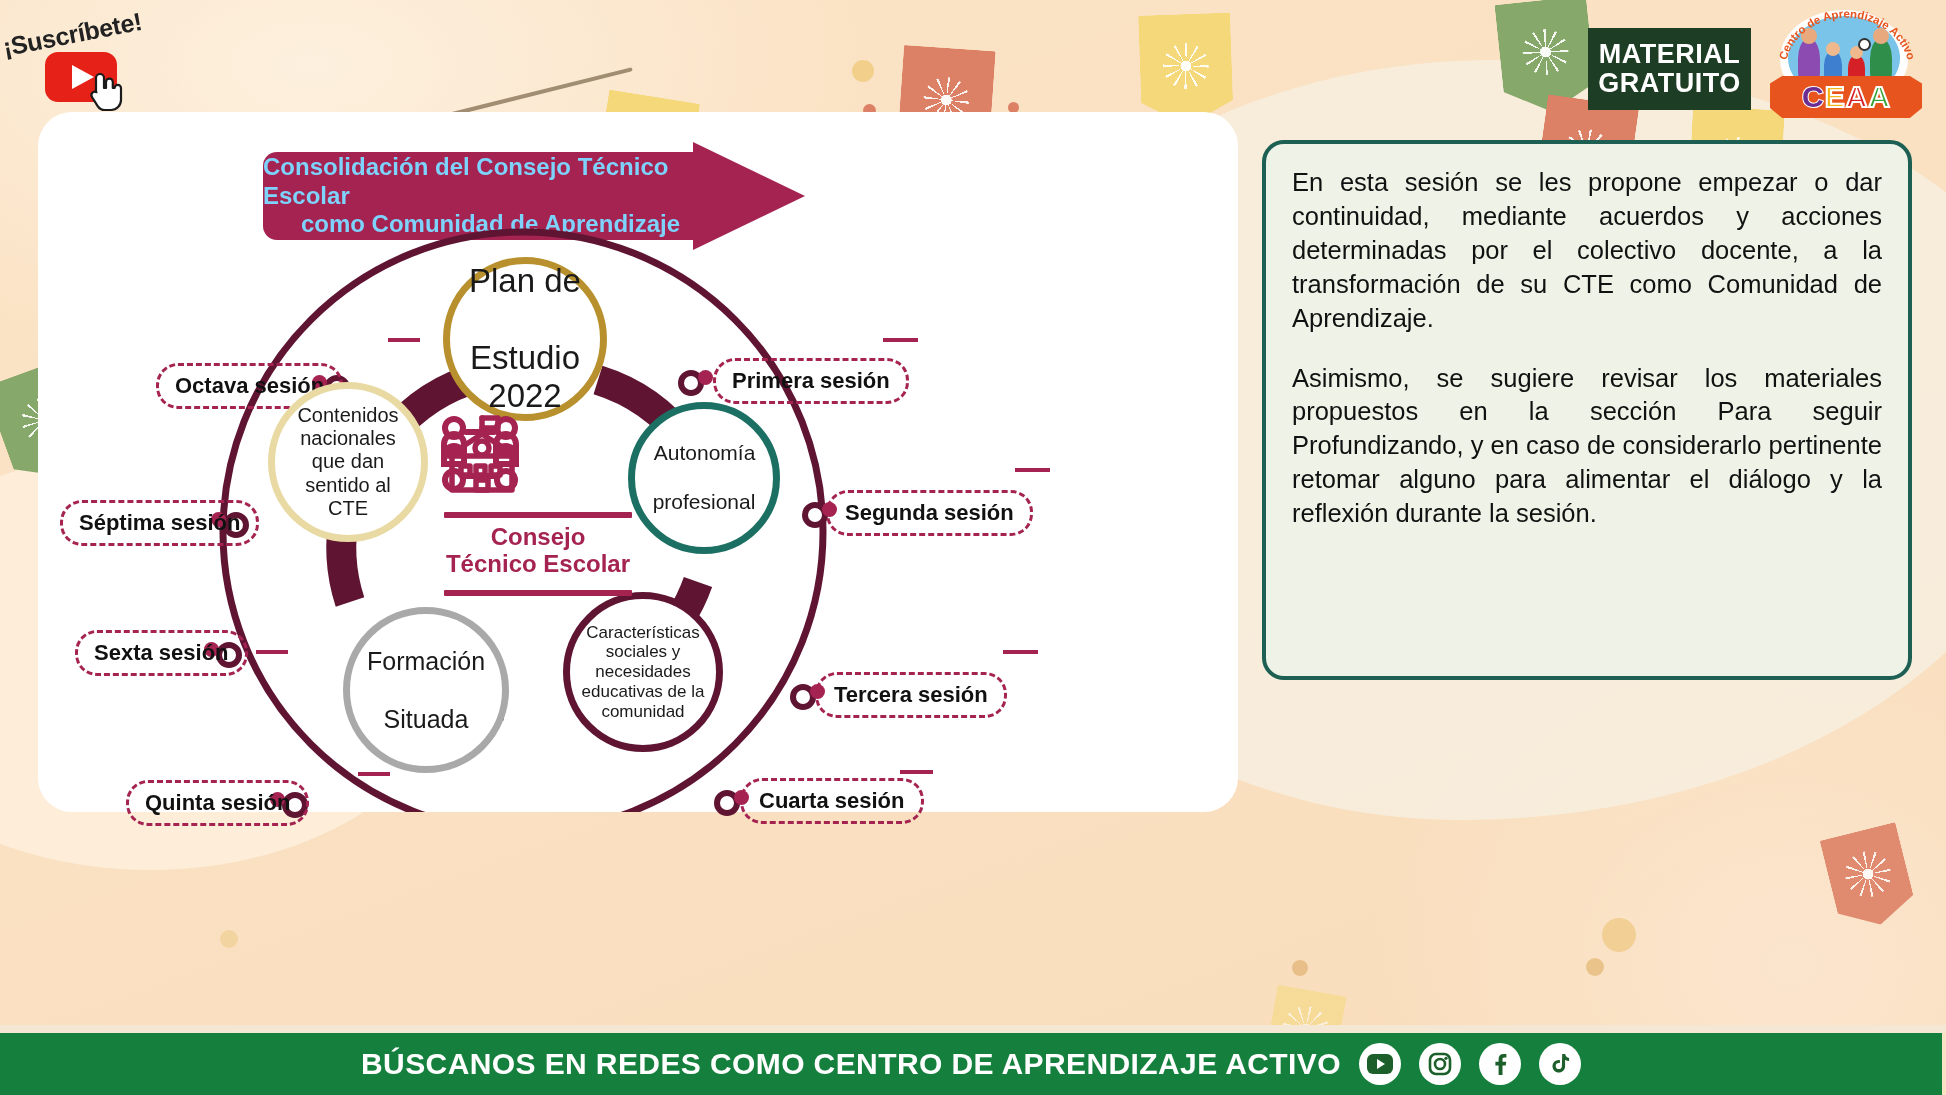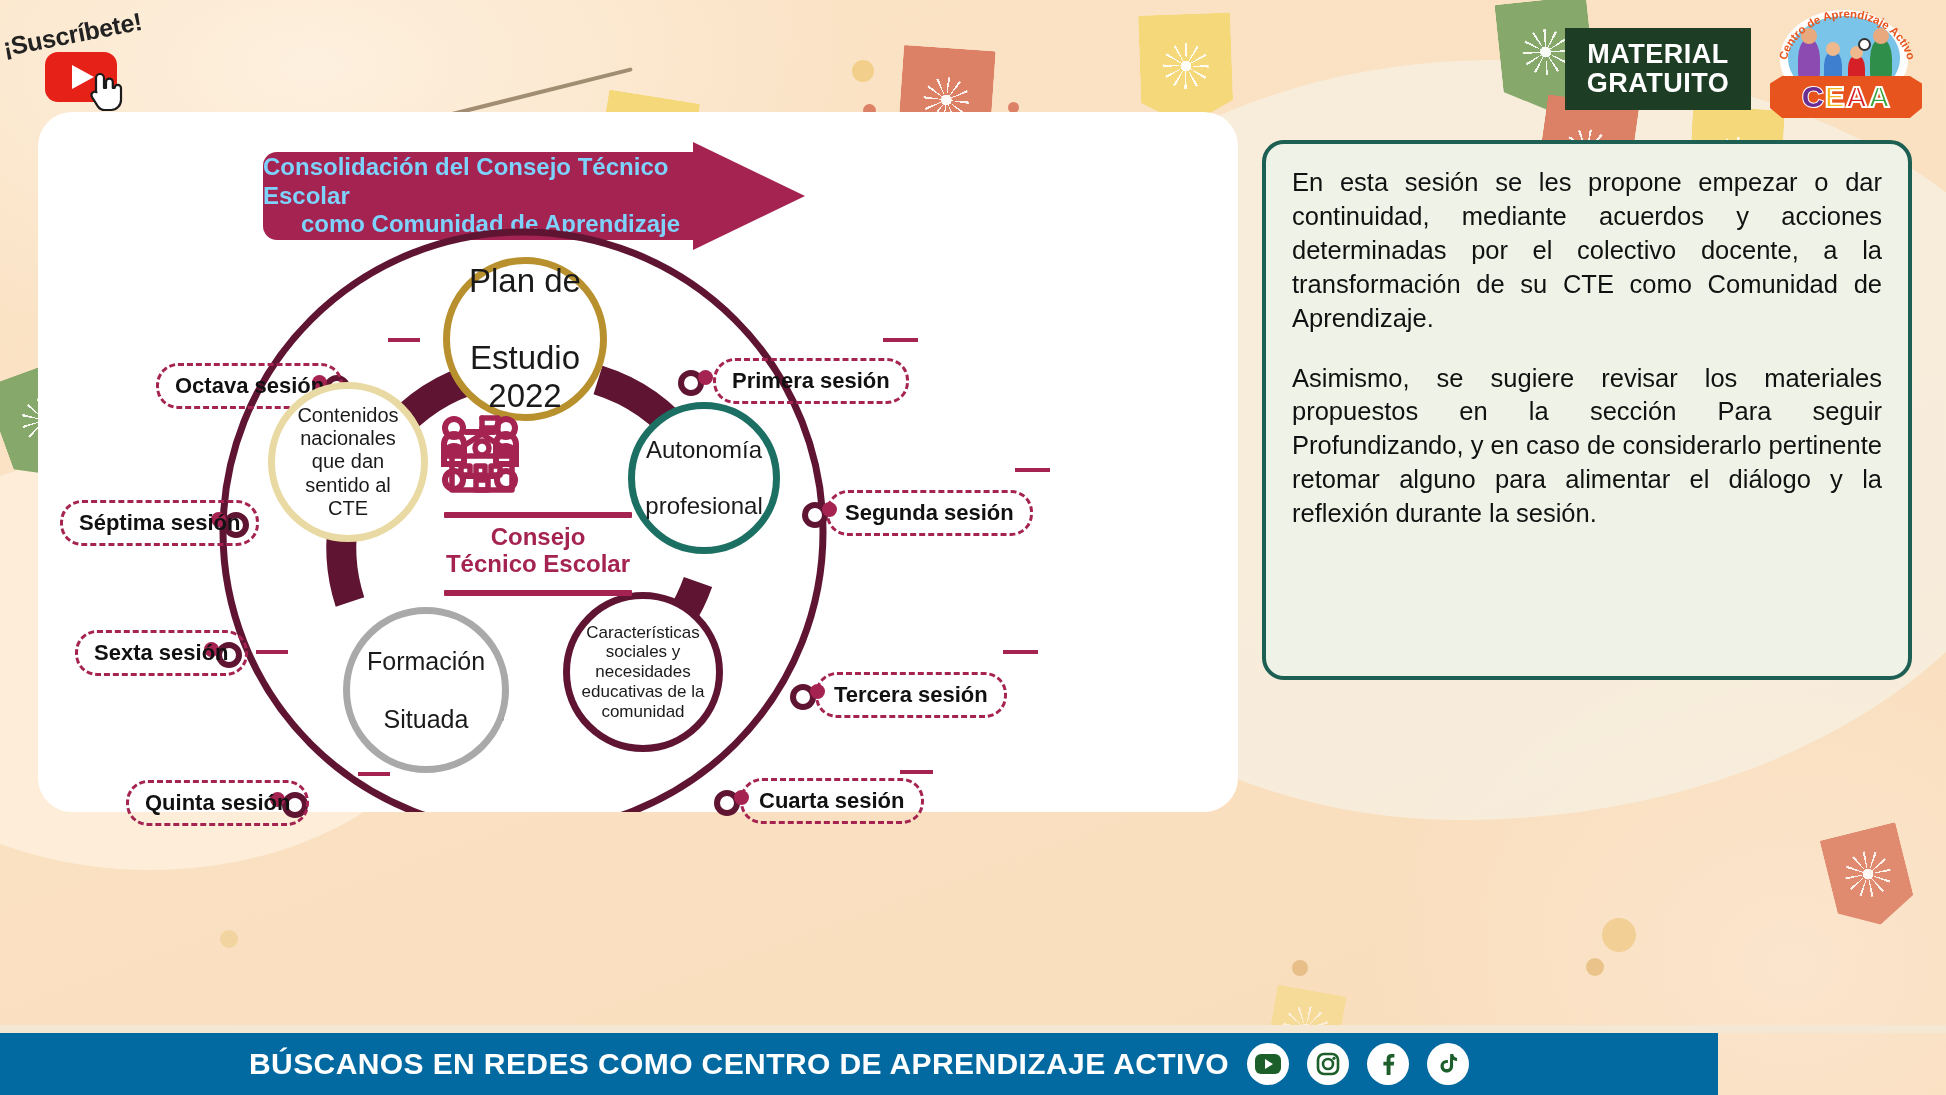--- a/index.html
+++ b/index.html
@@ -68,21 +68,21 @@
     background:#e62117; border-radius:13px;
   }
   .yt-badge::after{
     content:""; position:absolute; left:27px; top:13px;
     border-left:22px solid #fff; border-top:12px solid transparent; border-bottom:12px solid transparent;
   }
   .cursor-hand { position:absolute; left:88px; top:58px; width:40px; height:48px; }
 
   
   .material-badge {
-    position:absolute; right:195px; top:28px; width:186px; height:82px;
+    position:absolute; right:195px; top:28px; width:163px; height:82px;
     background:#1d3d25; display:flex; flex-direction:column;
     align-items:center; justify-content:center; line-height:1.06;margin-left:20px;
   }
   .material-badge span { color:#fff; font-weight:bold; font-size:27px; letter-spacing:.5px; }
 
   
   .ceaa-logo { position:absolute; right:20px; top:8px; width:160px; height:112px; }
   .ceaa-circle {
     position:absolute; left:14px; top:2px; width:128px; height:98px;
     background:#fff; border-radius:50%;
@@ -131,21 +131,21 @@
   .diagram svg { position:absolute; left:0; top:0; }
 
   .node {
     position:absolute; border-radius:50%; background:#fff;
     display:flex; align-items:center; justify-content:center;
     text-align:center; color:#1a1a1a;
   }
   .node span { display:block; line-height:1.16; padding:0 8px; }
 
   .n-plan     { left:405px; top:145px; width:164px; height:164px; border:7px solid #b8912e; font-size:33px; }
-  .n-auto     { left:590px; top:290px; width:152px; height:152px; border:7px solid #1c6f63; font-size:24px; }
+  .n-auto     { left:590px; top:290px; width:152px; height:152px; border:7px solid #1c6f63; font-size:21px;text-align:right; }
   .n-carac    { left:525px; top:480px; width:160px; height:160px; border:7px solid #5f1432; font-size:17px; }
   .n-form     { left:305px; top:495px; width:166px; height:166px; border:7px solid #a9a9a9; font-size:25px; }
   .n-conten   { left:230px; top:270px; width:160px; height:160px; border:7px solid #e9d9a3; font-size:20px; }
 
   .center-block { position:absolute; left:400px; top:300px; width:200px; height:200px; text-align:center; }
   .center-icons { display:flex; justify-content:center; align-items:flex-end; gap:12px; height:92px; }
   .center-rule { height:6px; background:#a52351; margin:8px 6px 0 6px; border-radius:1px; }
   .center-label {
     color:#a52351; font-weight:bold; font-size:24px; line-height:1.12; padding:6px 0 4px;
   }
@@ -168,22 +168,22 @@
     padding:22px 26px 10px 26px;
   }
   .side-panel p {
     color:#111; font-size:25.5px; line-height:1.33; text-align:justify;
     margin-bottom:26px; font-family:"Liberation Sans", sans-serif;
   }
   .side-panel p:last-child { margin-bottom:16px; }
 
   
   .footer {
-    position:absolute; left:0; bottom:0; width:1718px; height:62px;
-    background:#0369a1; display:flex; align-items:center; justify-content:center; gap:18px;
+    position:absolute; left:0; bottom:0; width:1942px; height:62px;
+    background:#15803d; display:flex; align-items:center; justify-content:center; gap:18px;
   }
   .footer-text {
     color:#fff; font-weight:bold; font-size:30px; letter-spacing:.4px;
   }
   .soc {
     width:42px; height:42px; border-radius:50%; background:#fff;
     display:flex; align-items:center; justify-content:center; color:#1d5f2a;
   }
   .footer-strip { position:absolute; left:0; bottom:62px; width:1946px; height:8px; background:#f4e8d4; }
 </style>

